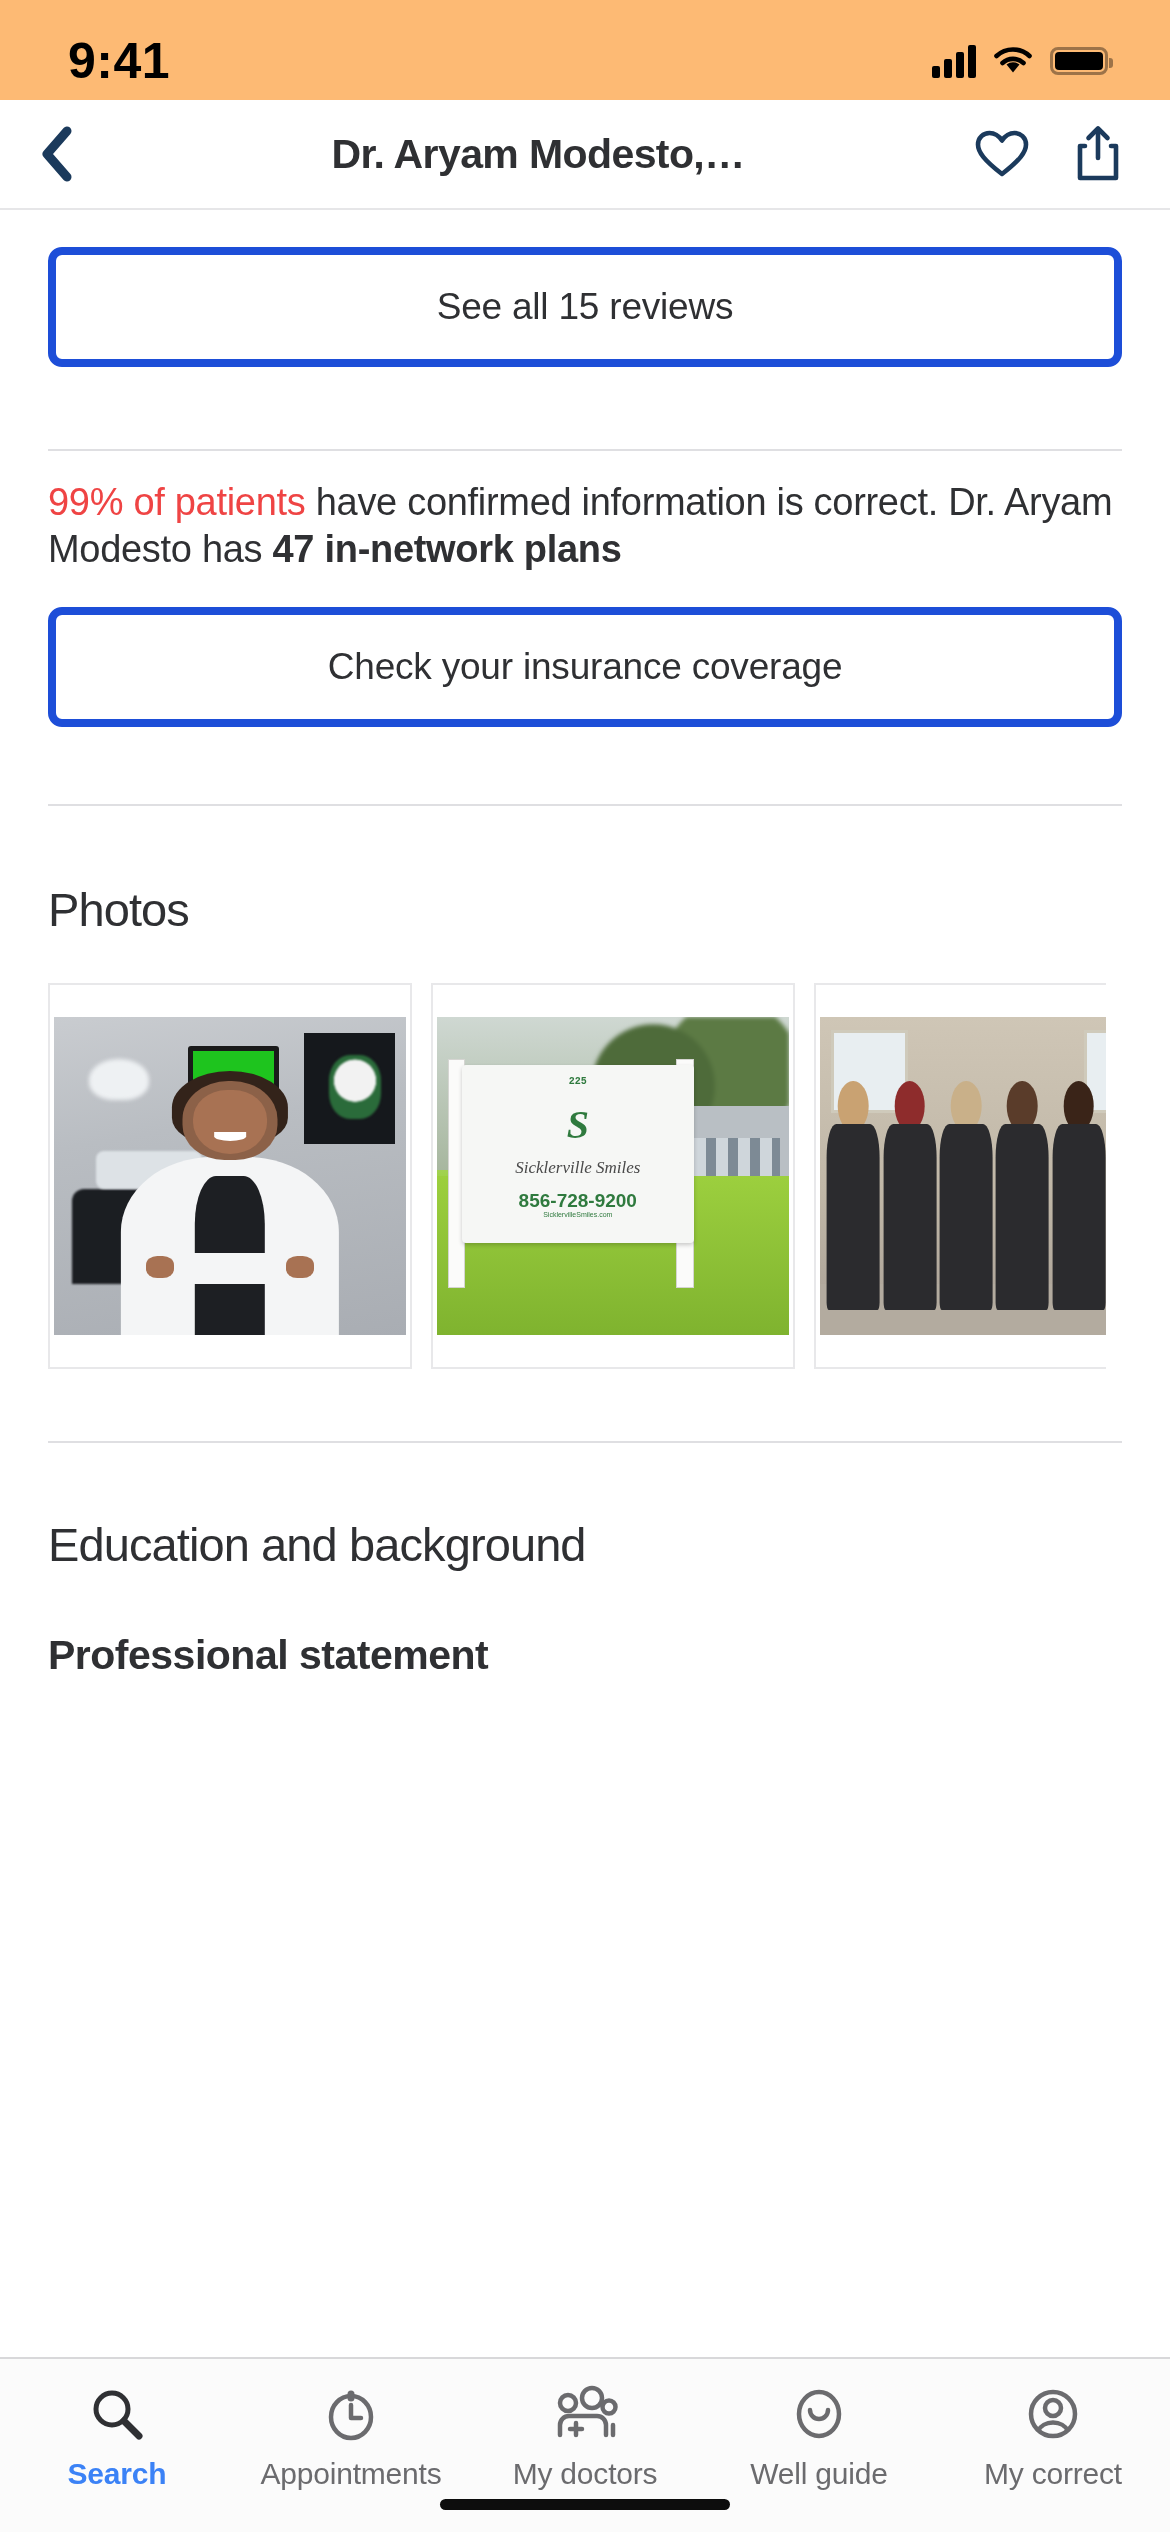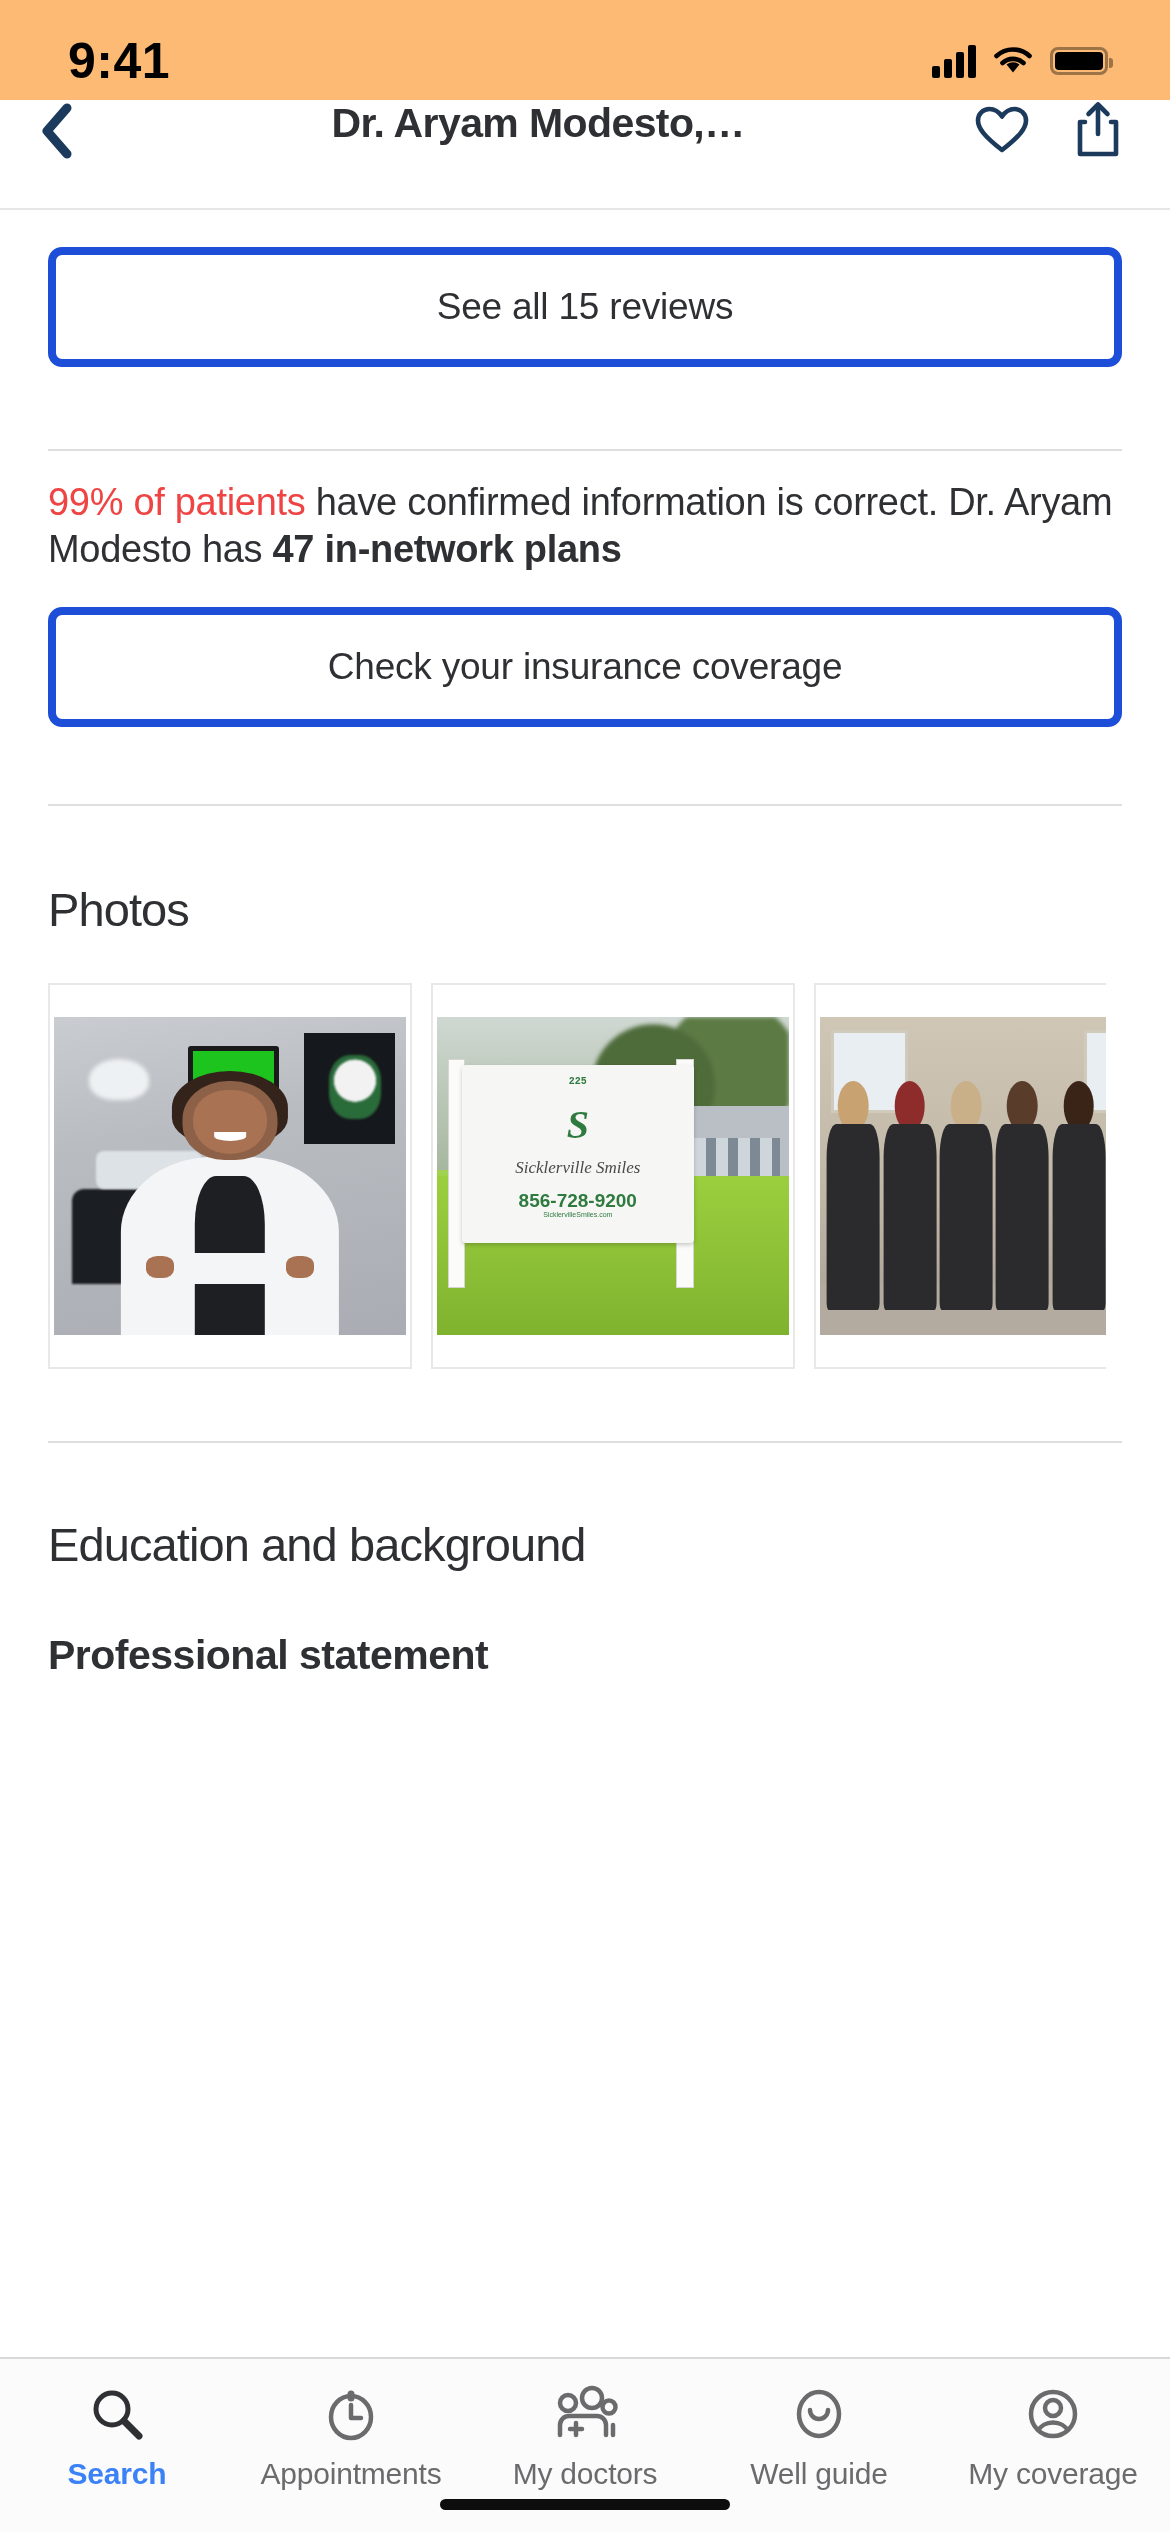--- a/index.html
+++ b/index.html
@@ -65,21 +65,21 @@
     background: rgba(0,0,0,0.38);
     border-radius: 0 3px 3px 0;
   }
   .battery span { display: block; height: 100%; width: 100%; background: #000; border-radius: 4px; }
 
   
   .nav-bar {
     height: 110px;
     flex: 0 0 110px;
     display: flex;
-    align-items: flex-start;
+    align-items: center;
     padding: 0 44px 0 40px;
     background: #ffffff;
     border-bottom: 2px solid #e6e6e8;
     position: relative;
   }
   .nav-back {
     width: 62px; height: 62px;
     display: flex; align-items: center; justify-content: flex-start;
     cursor: pointer;
   }
@@ -480,19 +480,19 @@
     </div>
 
     <div class="tab">
       <div class="tab-ico">
         <svg width="60" height="60" viewBox="0 0 60 60">
           <circle cx="30" cy="30" r="22" stroke="#6b6b6e" stroke-width="4.5" fill="none"></circle>
           <circle cx="30" cy="24" r="8" stroke="#6b6b6e" stroke-width="4.5" fill="none"></circle>
           <path d="M15 47 a16 13 0 0 1 30 0" stroke="#6b6b6e" stroke-width="4.5" fill="none"></path>
         </svg>
       </div>
-      <div class="tab-label">My coverage</div>
+      <div class="tab-label">My correct</div>
     </div>
 
   </div>
 
   <div class="home-indicator"></div>
 </div>
 
 </body></html>

